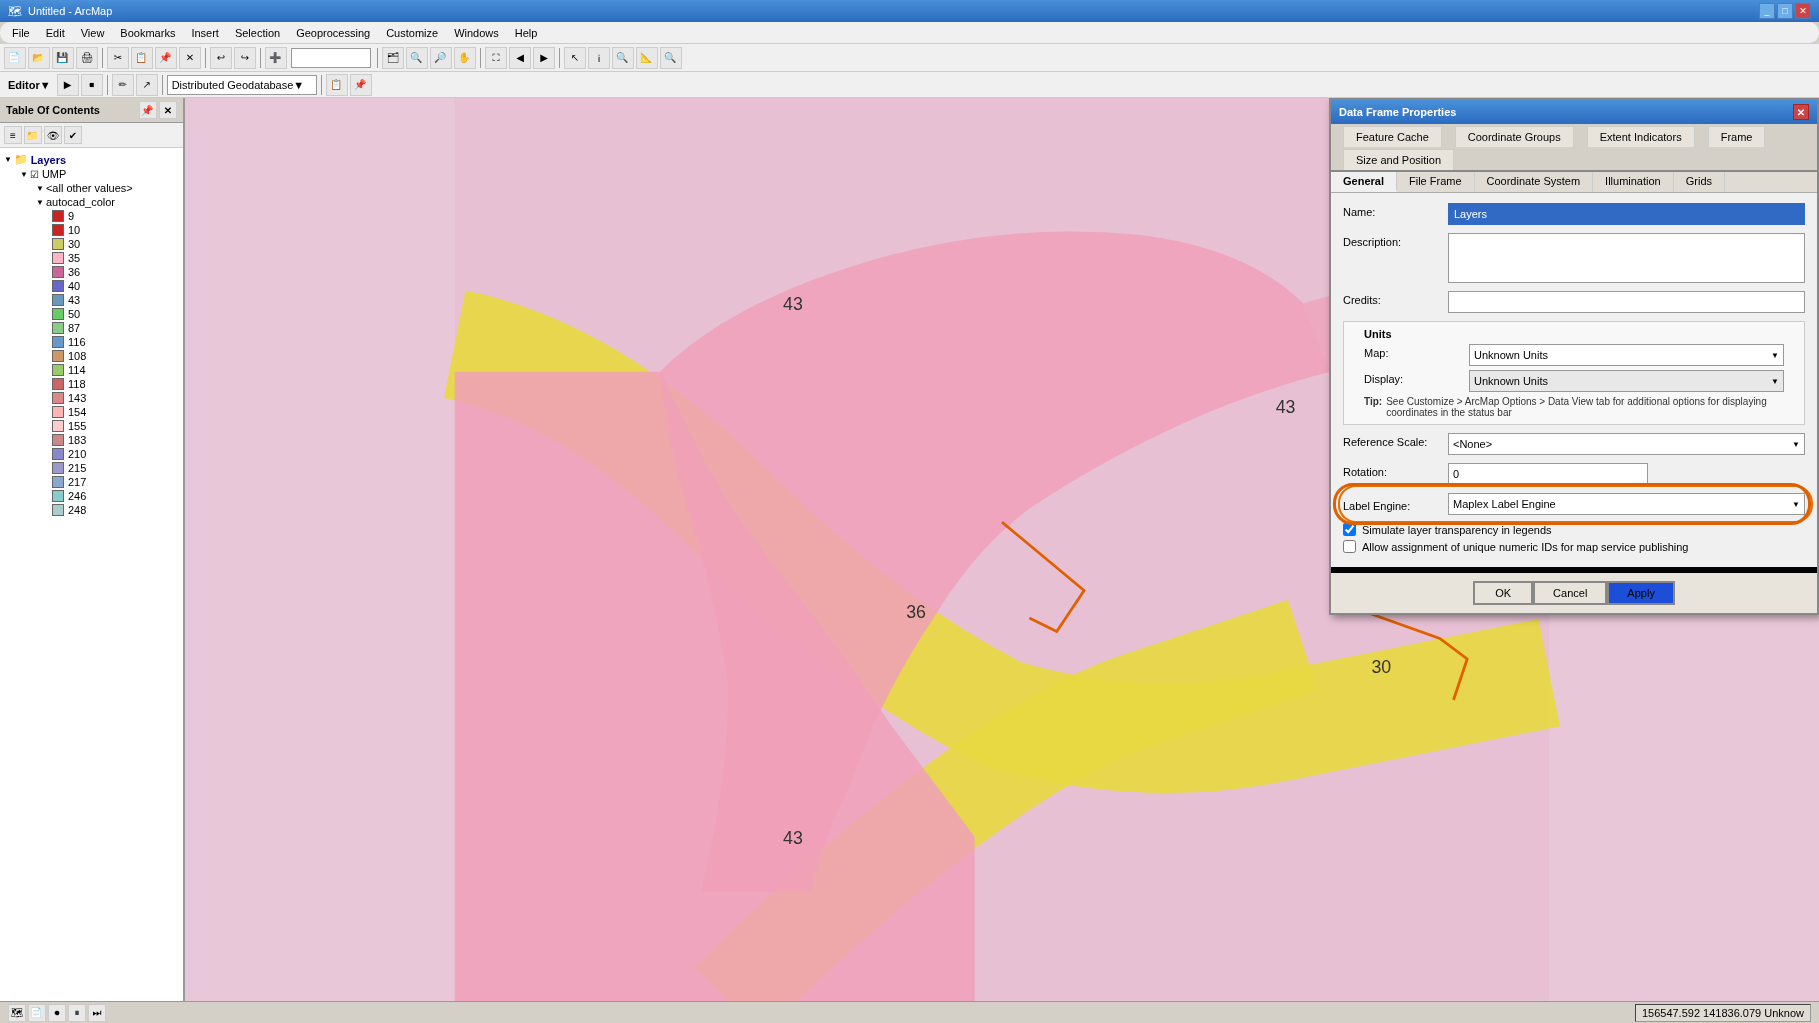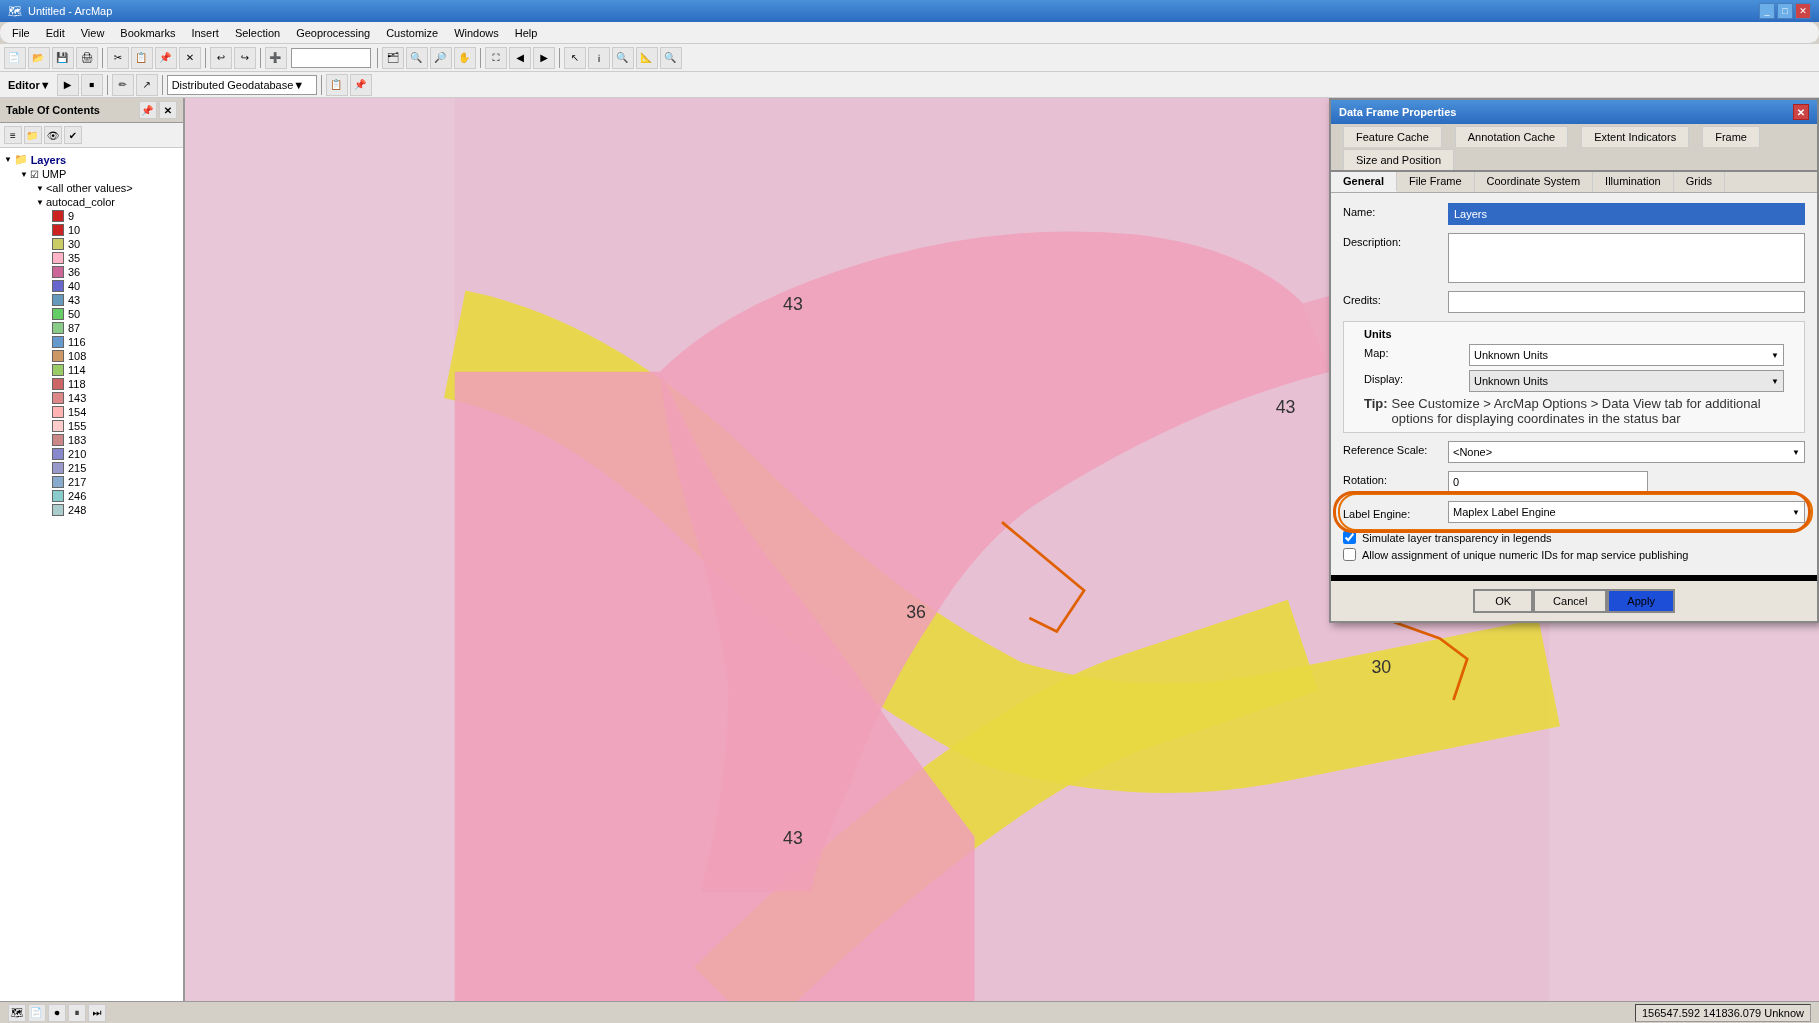--- a/index.html
+++ b/index.html
@@ -621,21 +621,21 @@
     <div class="dialog-overlay">
       <div class="dialog">
 
         <div class="dialog-title-bar">
           <span>Data Frame Properties</span>
           <div class="dialog-close">✕</div>
         </div>
 
         <div class="tab-bar">
           <div class="tab">Feature Cache</div>
-          <div class="tab">Annotation Cache</div>
+          <div class="tab">Coordinate Groups</div>
           <div class="tab">Extent Indicators</div>
           <div class="tab">Frame</div>
           <div class="tab">Size and Position</div>
         </div>
 
         <div class="tab-bar-row2">
           <div class="tab2 active">General</div>
           <div class="tab2">File Frame</div>
           <div class="tab2">Coordinate System</div>
           <div class="tab2">Illumination</div>
@@ -668,21 +668,21 @@
                 <span class="dropdown-arrow">▼</span>
               </div>
             </div>
             <div class="form-row" style="margin-bottom:4px;">
               <span class="form-label">Display:</span>
               <div class="dropdown dropdown-gray">
                 <span>Unknown Units</span>
                 <span class="dropdown-arrow">▼</span>
               </div>
             </div>
-            <div style="display:flex; align-items:flex-start; font-size:13px; color:#333;">
+            <div style="display:flex; align-items:flex-start; font-size:10px; color:#333;">
               <span style="font-weight:bold; margin-right:4px; white-space:nowrap;">Tip:</span>
               <span>See Customize &gt; ArcMap Options &gt; Data View tab for additional options for displaying coordinates in the status bar</span>
             </div>
           </div>
 
           <div class="form-row">
             <span class="form-label">Reference Scale:</span>
             <div class="dropdown">
               <span>&lt;None&gt;</span>
               <span class="dropdown-arrow">▼</span>

